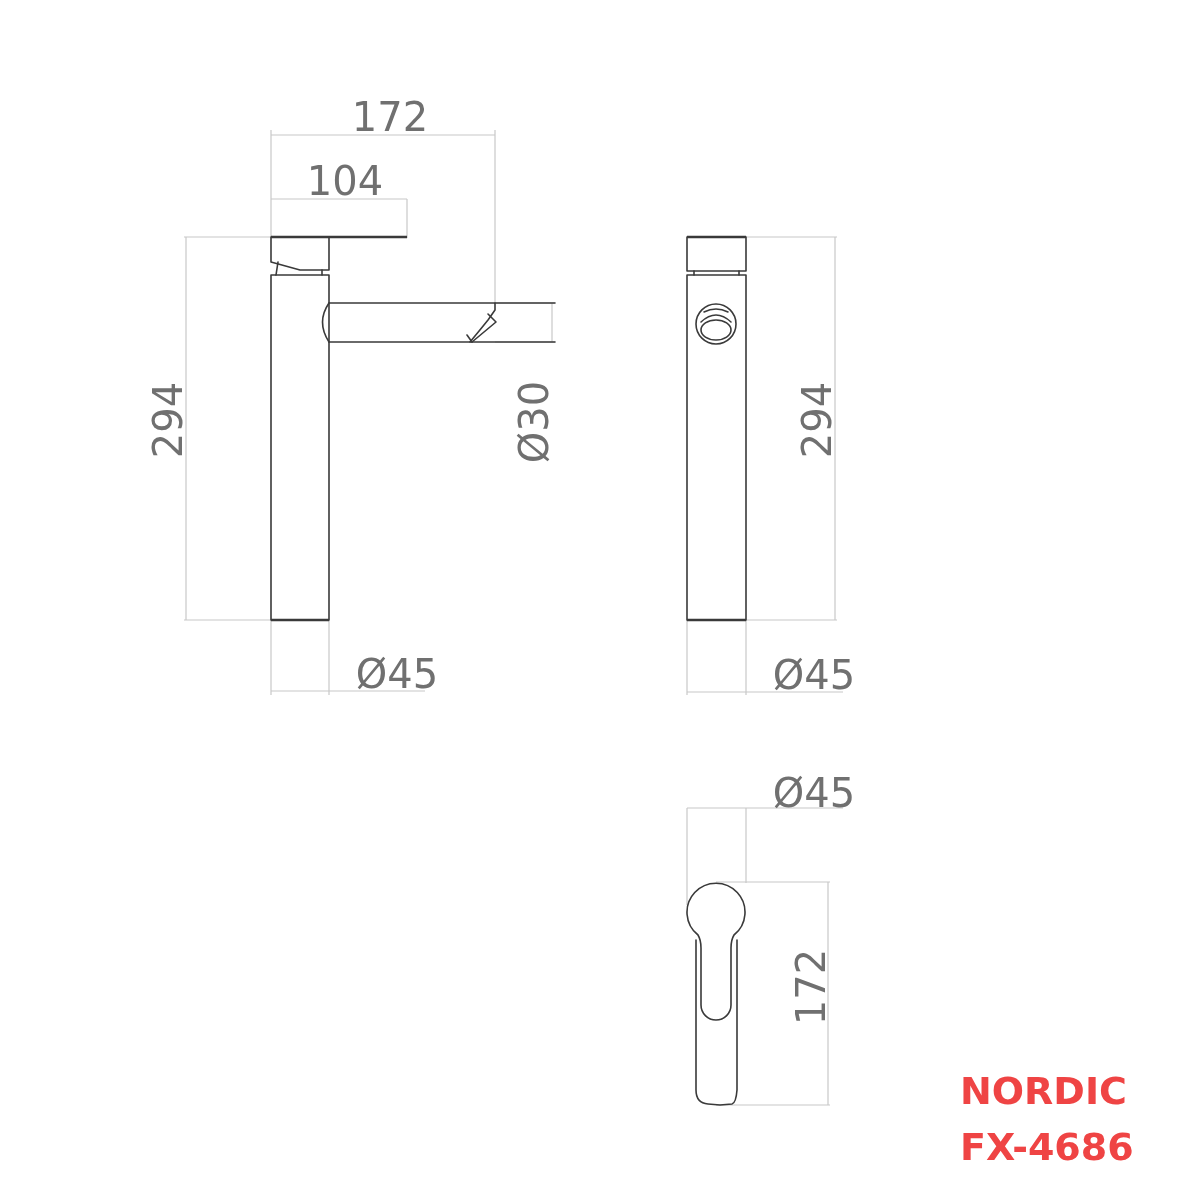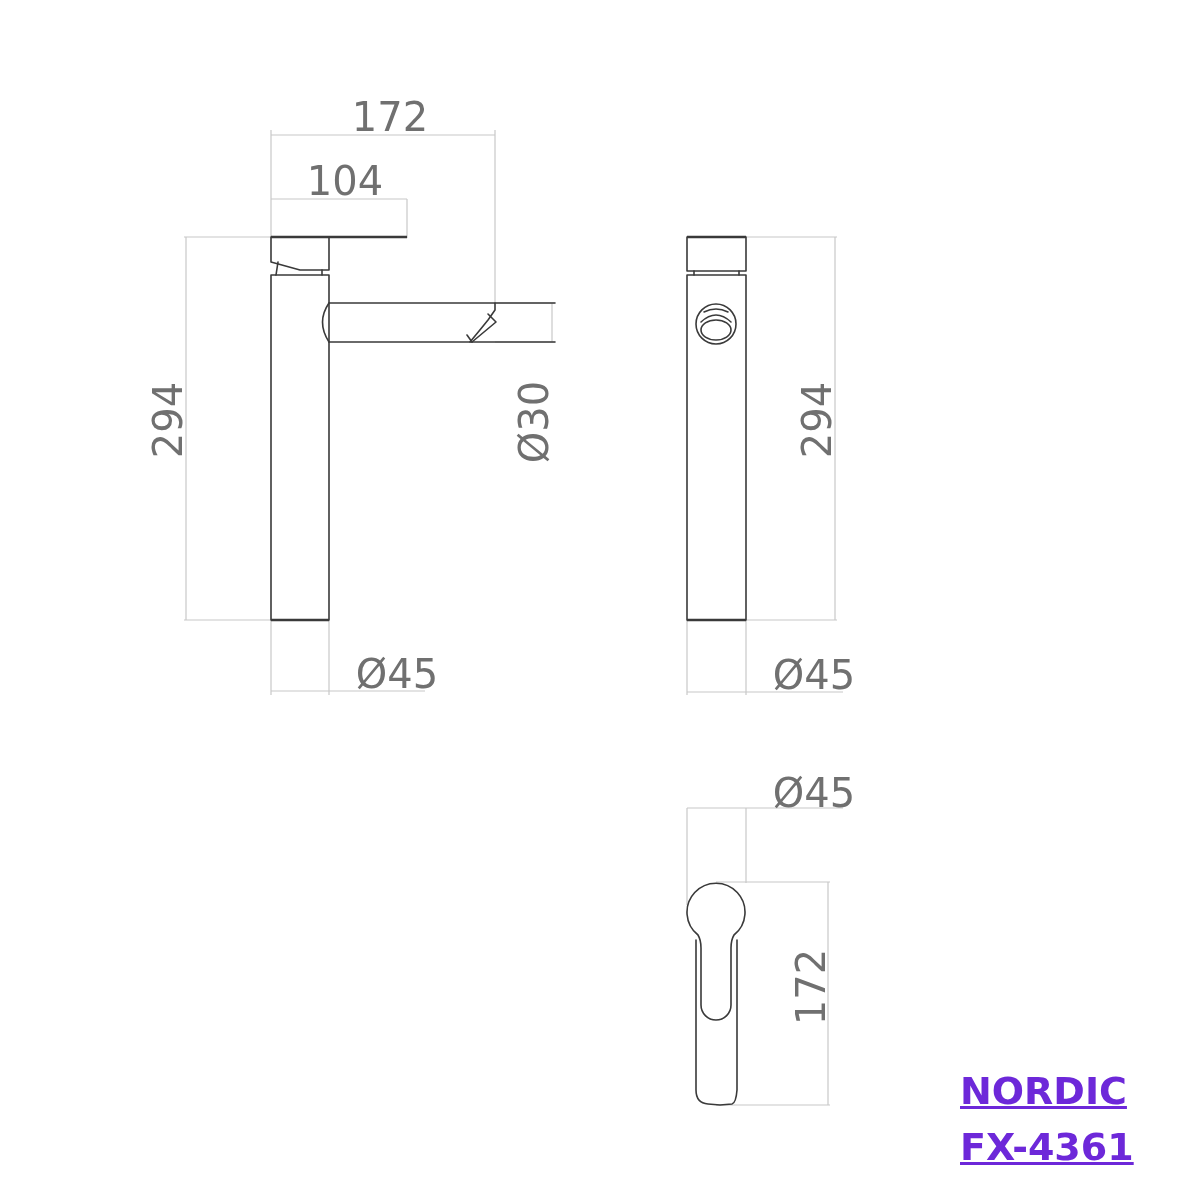--- a/index.html
+++ b/index.html
@@ -2,21 +2,21 @@
 <html><head>
 <meta charset="utf-8">
 <style>
   html, body { margin: 0; padding: 0; background: #ffffff; }
   body { width: 1200px; height: 1200px; position: relative; overflow: hidden; font-family: "DejaVu Sans", sans-serif; }
   #drawing { position: absolute; left: 0; top: 0; width: 1200px; height: 1200px; }
   .part { fill: none; stroke: #3a3a3a; stroke-width: 1.6; stroke-linejoin: round; stroke-linecap: round; }
   .part-thick { fill: none; stroke: #3a3a3a; stroke-width: 2.4; }
   .dim { fill: none; stroke: #c8c8c8; stroke-width: 1.2; }
   .dim-text { fill: #707070; font-family: "DejaVu Sans", sans-serif; font-size: 40px; }
-  .title { position: absolute; left: 960px; font-family: "DejaVu Sans", sans-serif; font-weight: bold; font-size: 38px; color: #6d28d9; letter-spacing: 0px; line-height: 1; text-decoration: underline; }
+  .title { position: absolute; left: 960px; font-family: "DejaVu Sans", sans-serif; font-weight: bold; font-size: 38px; color: #ef4444; letter-spacing: 0px; line-height: 1; }
   #title-line1 { top: 1072px; }
   #title-line2 { top: 1128px; }
 </style>
 </head>
 <body>
 
 <svg id="drawing" viewBox="0 0 1200 1200" xmlns="http://www.w3.org/2000/svg">
 
   <g>
 
@@ -124,13 +124,13 @@
     <g>
 
       <path class="part" d="M698 935 A29 29 0 1 1 734 935 Q731 940 731 948 L731 1005 A15 15 0 0 1 701 1005 L701 948 Q701 940 698 935 Z"></path>
 
       <path class="part" d="M696 940 L696 1090 Q696 1103 708 1104 L720 1105 L732 1104 Q736 1103 737 1090 L737 940"></path>
     </g>
   </g>
 </svg>
 
 <div class="title" id="title-line1">NORDIC</div>
-<div class="title" id="title-line2">FX-4361</div>
+<div class="title" id="title-line2">FX-4686</div>
 
 </body></html>

